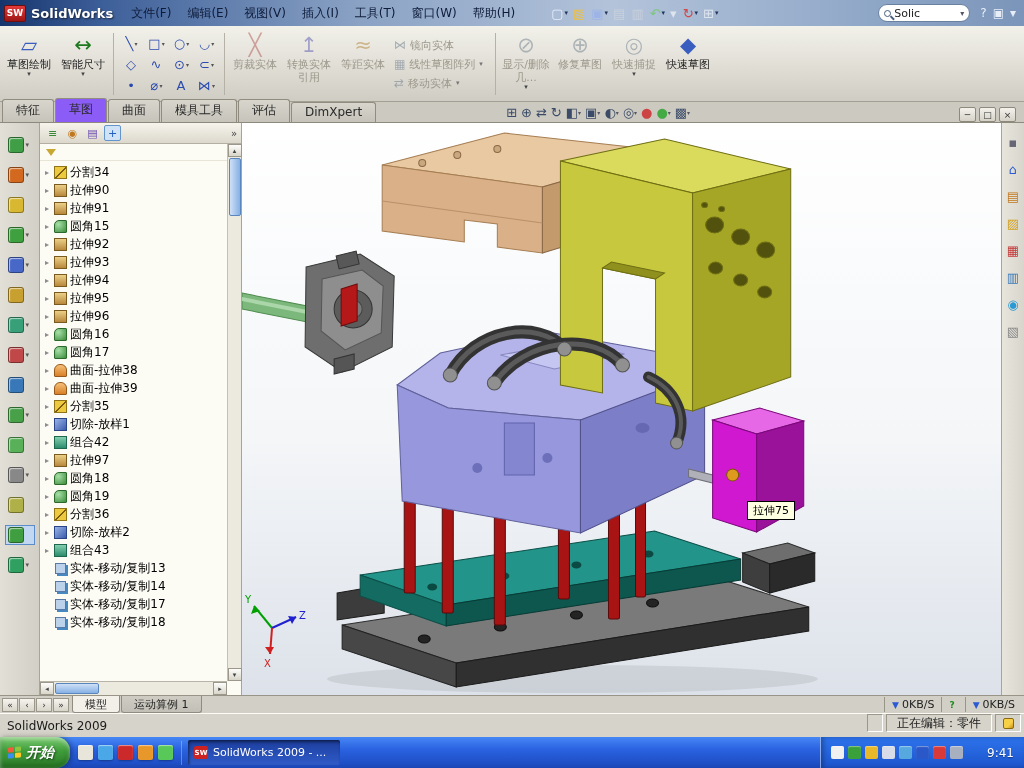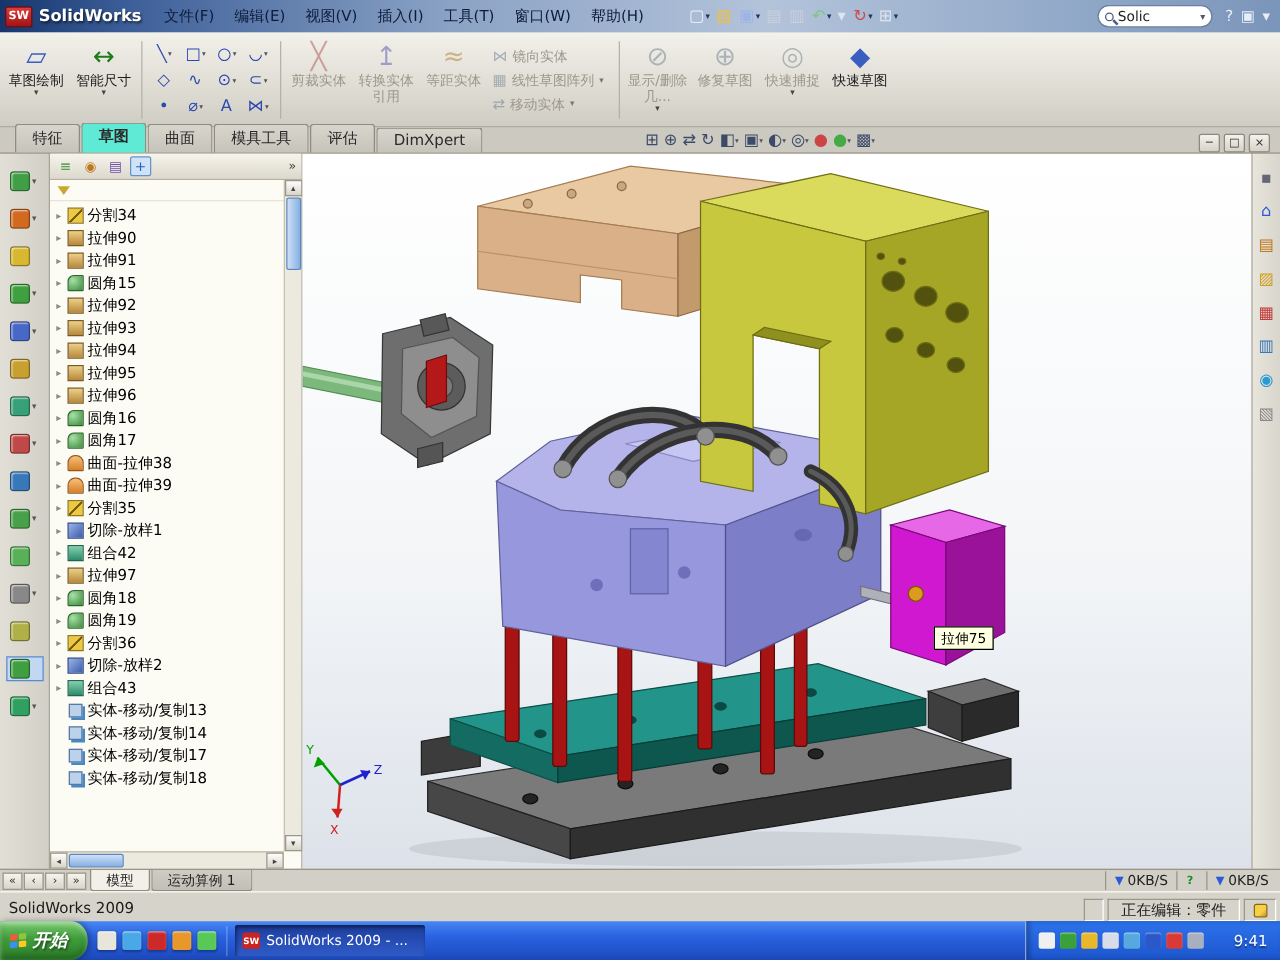--- a/index.html
+++ b/index.html
@@ -43,23 +43,23 @@
 .ecell .ec{font-size:6px;color:#555;margin-left:1px;}
 .stack{display:flex;flex-direction:column;justify-content:center;gap:4px;margin:0 4px;width:94px;}
 .srow{display:flex;align-items:center;gap:4px;font-size:11px;color:#1c1c1c;white-space:nowrap;}
 .srow.disabled{color:#9c988c;}
 .srow .sico{font-size:12px;opacity:.55;color:#708090;}
 .srow .ec{font-size:7px;color:#777;}
 .watermark{position:absolute;right:12px;top:-6px;font-size:66px;font-style:italic;font-weight:bold;color:rgba(140,155,175,.35);pointer-events:none;}
 
 
 .tabsrow{position:absolute;top:102px;left:0;right:0;height:21px;background:#ccc9c0;border-bottom:1px solid #8d897d;display:flex;align-items:flex-end;}
-.rtabs{display:flex;align-items:flex-end;height:100%;padding-left:12px;}
+.rtabs{display:flex;align-items:flex-end;height:100%;padding-left:2px;}
 .rtab{font-size:12px;color:#2a2a2a;padding:2px 13px 3px;background:linear-gradient(#d8d5cc,#c6c3ba);border:1px solid #908c80;border-bottom:none;border-radius:3px 3px 0 0;margin-right:1px;white-space:nowrap;}
-.rtab.active{background:#5eead4;font-weight:bold;padding-bottom:4px;}
+.rtab.active{background:#8b5cf6;font-weight:normal;padding-bottom:4px;}
 .headsup{display:flex;align-items:center;margin-left:128px;height:100%;gap:2px;}
 .hbtn{display:flex;align-items:center;padding:0 1px;}
 .hg{font-size:13px;color:#3c4c68;}
 .hc{font-size:6px;color:#556;}
 .doccontrols{margin-left:auto;display:flex;gap:3px;margin-right:8px;align-items:center;}
 .dcbtn{width:17px;height:15px;background:linear-gradient(#f4f2ec,#d6d2c8);border:1px solid #8d897d;border-radius:2px;font-size:9px;display:flex;align-items:center;justify-content:center;color:#333;}
 
 
 .workspace{position:absolute;top:123px;left:0;right:0;bottom:73px;display:flex;}
 .lstrip{width:40px;background:linear-gradient(90deg,#e2dfd6,#d2cfc6);border-right:1px solid #a8a49a;display:flex;flex-direction:column;align-items:center;padding-top:12px;gap:10px;flex:none;}
@@ -109,21 +109,21 @@
 .btabs{display:flex;margin-left:3px;height:100%;}
 .btab{padding:1px 12px 0;color:#222;background:linear-gradient(#cfccc3,#c2bfb6);border:1px solid #908c80;border-top:none;border-radius:0 0 3px 3px;margin-right:1px;white-space:nowrap;}
 .btab.active{background:#f2f0e8;}
 .rates{margin-left:auto;display:flex;align-items:center;margin-right:2px;}
 .seg{display:flex;align-items:center;gap:3px;padding:0 7px;height:15px;border-left:1px solid #989488;color:#222;}
 .rg{font-size:9px;font-weight:bold;}
 
 
 .statusbar{position:absolute;left:0;right:0;bottom:31px;height:24px;background:#d6d3ca;border-top:1px solid #fcfbf6;display:flex;align-items:center;font-size:12px;color:#1a1a1a;}
 .sleft{padding-left:7px;}
-.sright{margin-left:auto;display:flex;align-items:flex-end;height:100%;padding-left:25px;}
+.sright{margin-left:auto;display:flex;align-items:flex-start;height:100%;padding-left:25px;}
 .sseg{height:18px;border:1px solid;border-color:#9b978b #fff #fff #9b978b;display:flex;align-items:center;padding:0 10px;margin-right:3px;}
 .sseg.small{width:16px;padding:0;}
 .iconseg{width:26px;padding:0;justify-content:center;}
 .pencil{width:11px;height:11px;background:linear-gradient(135deg,#f8d048 60%,#c89018);border:1px solid #8a6a10;border-radius:2px;display:block;}
 
 
 .taskbar{position:absolute;left:0;right:0;bottom:0;height:31px;background:linear-gradient(#4687f5,#2a62e0 40%,#1f4fc6 85%,#1b46b4);display:flex;align-items:center;}
 .startbtn{height:31px;padding:0 16px 0 8px;background:linear-gradient(#7ccb72,#3f9d3a 45%,#2f7e2c);border-radius:0 14px 14px 0;display:flex;align-items:center;gap:5px;color:#fff;font-weight:bold;font-style:italic;font-size:14px;text-shadow:1px 1px 2px rgba(0,0,0,.5);box-shadow:inset 0 2px 4px rgba(255,255,255,.45),inset 0 -4px 6px rgba(0,60,0,.35),2px 0 5px rgba(0,0,0,.35);flex:none;}
 .flag{display:grid;grid-template-columns:6px 6px;grid-template-rows:5px 5px;gap:1px;transform:skewY(-6deg);}
 .flag i{border-radius:1px;display:block;}

